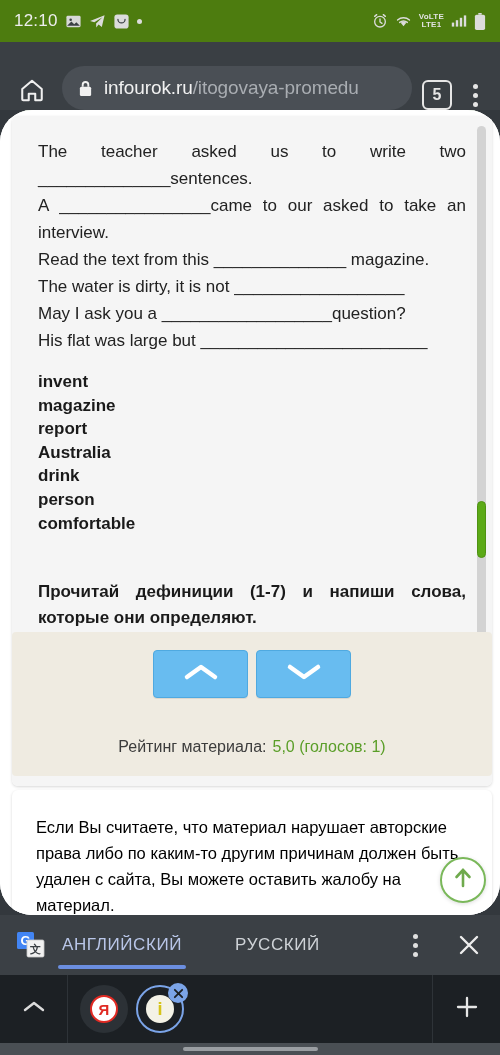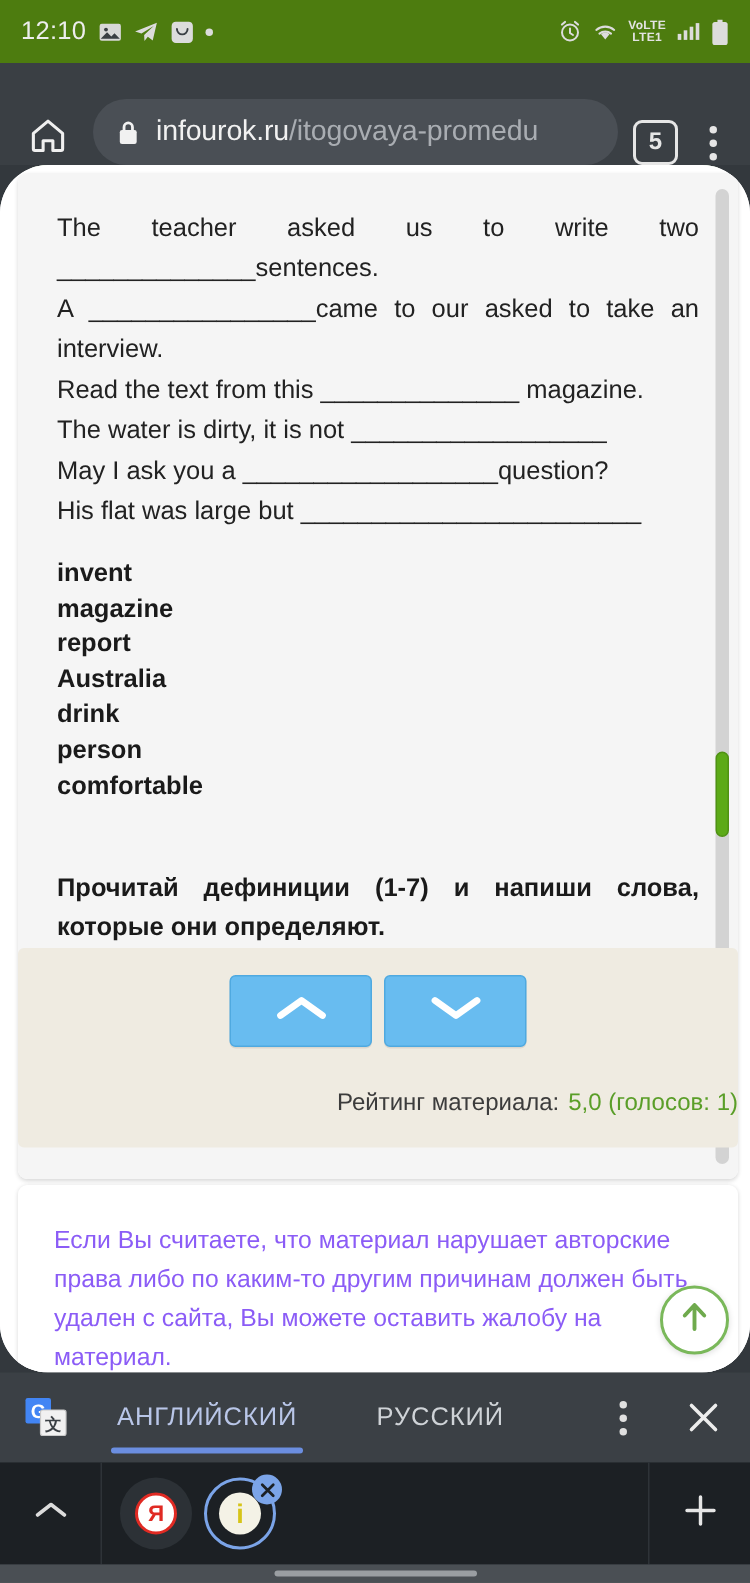--- a/index.html
+++ b/index.html
@@ -89,28 +89,28 @@
     position: absolute; left: 12px; right: 8px; top: 522px;
     background: #efebe1; border-radius: 4px; padding: 18px 0 20px 0;
   }
   .vote-row { display: flex; justify-content: center; gap: 8px; }
   .vote-btn {
     width: 95px; height: 48px; background: #68bcf0; border-radius: 4px;
     border: 1px solid #4fa9e0; display: flex; align-items: center; justify-content: center;
     box-shadow: 0 1px 0 rgba(0,0,0,.08);
   }
   .rating-line {
-    margin-top: 29px; text-align: right; font-size: 16px; color: #3c3c3c;
+    margin-top: 40px; text-align: center; font-size: 16px; color: #3c3c3c;
   }
   .rating-line .val { color: #5a9e28; margin-left: 6px; }
 
   
   .card-2 { left: 12px; right: 8px; top: 680px; height: 140px; background: #fff; }
   .complaint {
-    padding: 24px 20px 0 24px; font-size: 16.5px; line-height: 26px; color: #8b5cf6;
+    padding: 24px 20px 0 24px; font-size: 16.5px; line-height: 26px; color: #000000;
   }
 
   .fab {
     position: absolute; right: 14px; top: 747px; width: 46px; height: 46px;
     border-radius: 50%; border: 2px solid #7ab85a; background: #fff;
     display: flex; align-items: center; justify-content: center;
     box-shadow: 0 1px 4px rgba(0,0,0,.14);
   }
 
   
@@ -320,21 +320,21 @@
 
   <div class="gbar">
     <div class="glogo">
       <svg width="30" height="30" viewBox="0 0 30 30">
         <rect x="1" y="2" width="17" height="17" rx="1.5" fill="#4285f4"></rect>
         <text x="4.5" y="15" font-family="Liberation Sans, sans-serif" font-size="13" font-weight="700" fill="#ffffff">G</text>
         <rect x="11" y="10" width="17" height="17" rx="1.5" fill="#f1f1f1" stroke="#c9c9c9" stroke-width="0.8"></rect>
         <text x="14" y="23" font-family="Liberation Sans, sans-serif" font-size="11" font-weight="700" fill="#3a3f44">文</text>
       </svg>
     </div>
-    <div class="glang active" style="margin-left:26px">
+    <div class="glang active" style="margin-left:10px">
       <span>АНГЛИЙСКИЙ</span>
     </div>
     <div class="glang" style="margin-left:41px">
       <span>РУССКИЙ</span>
     </div>
     <div class="g-kebab">
         <i></i>
         <i></i>
         <i></i>
       </div>

